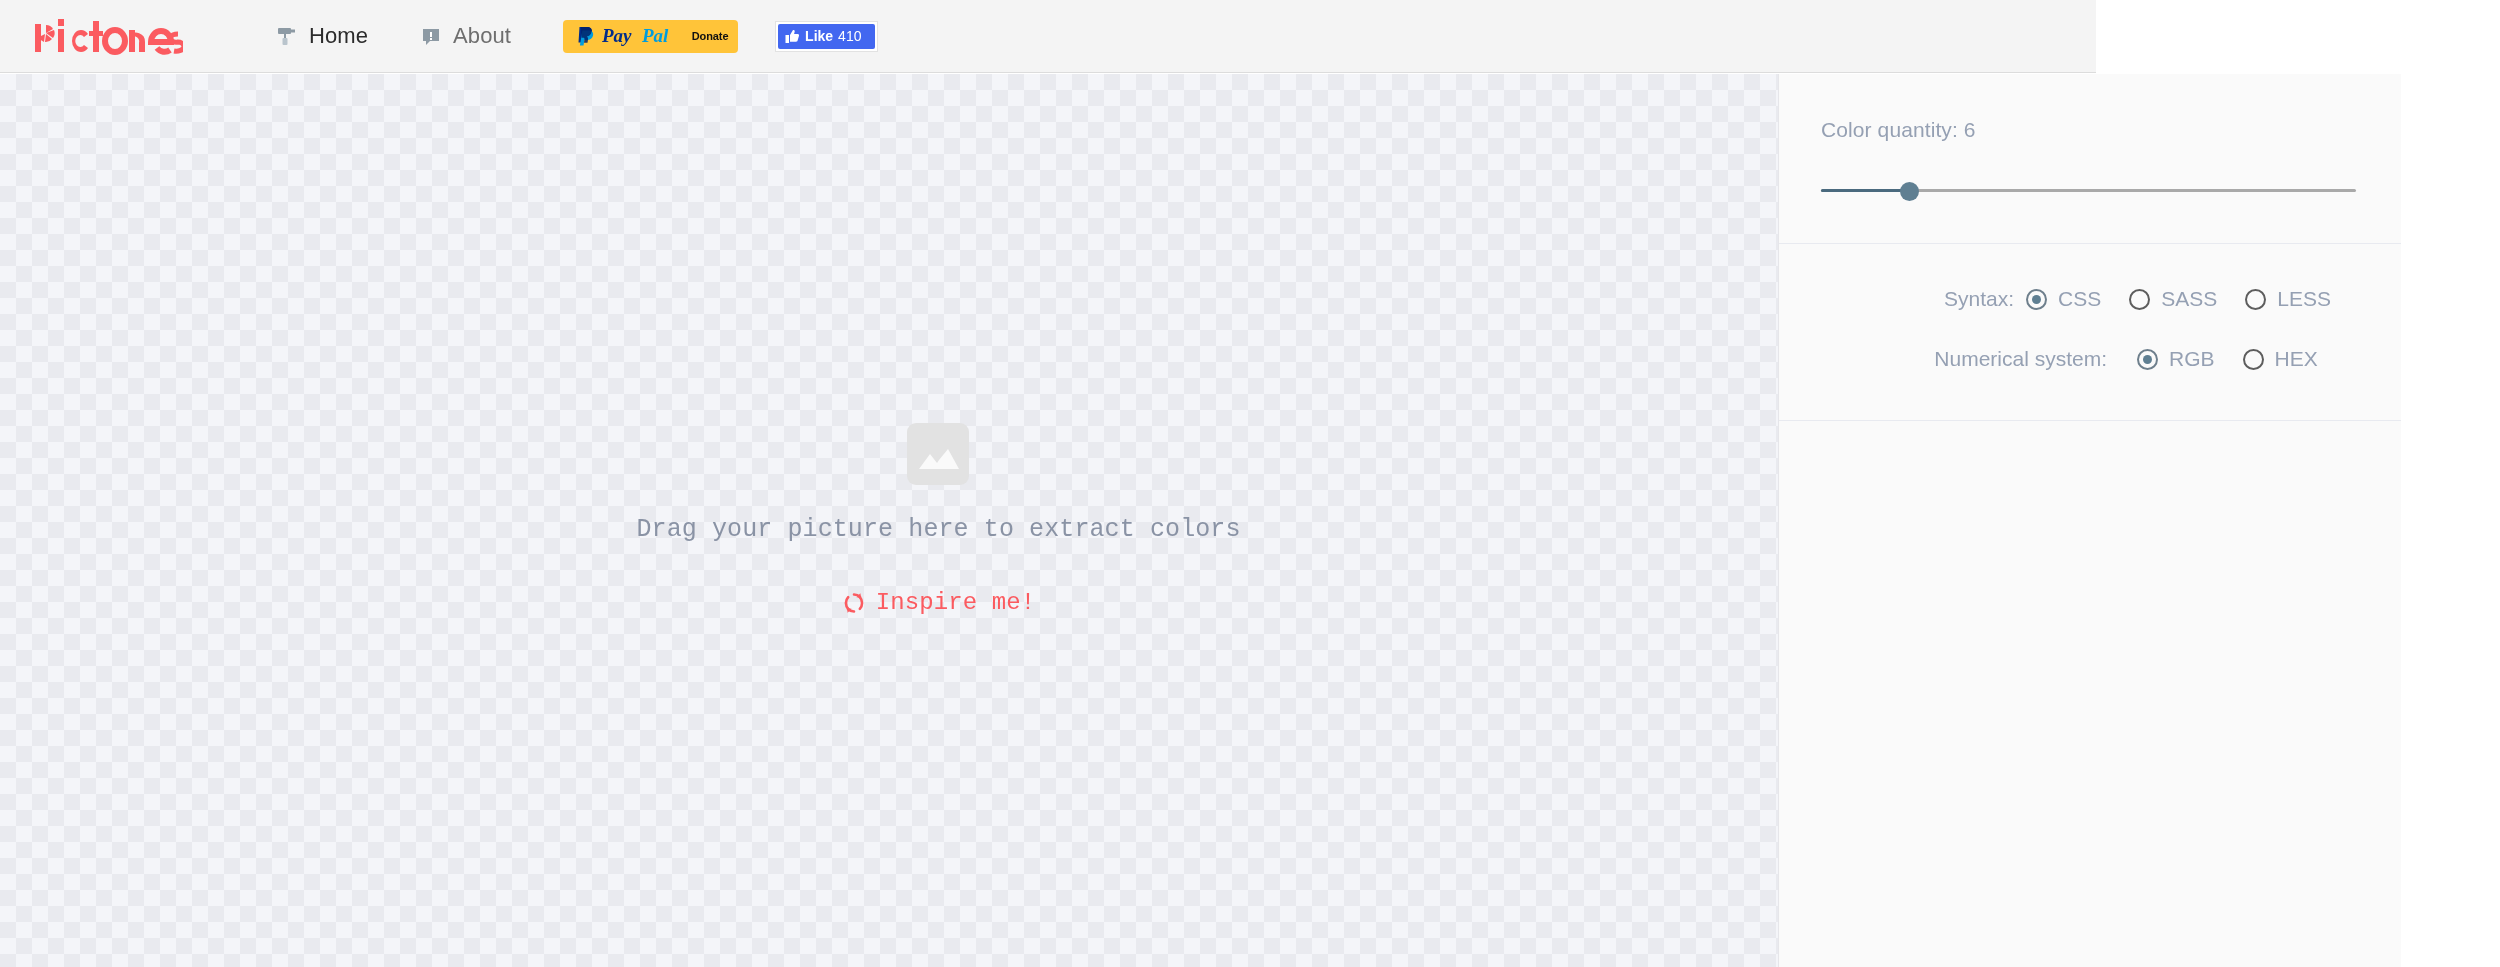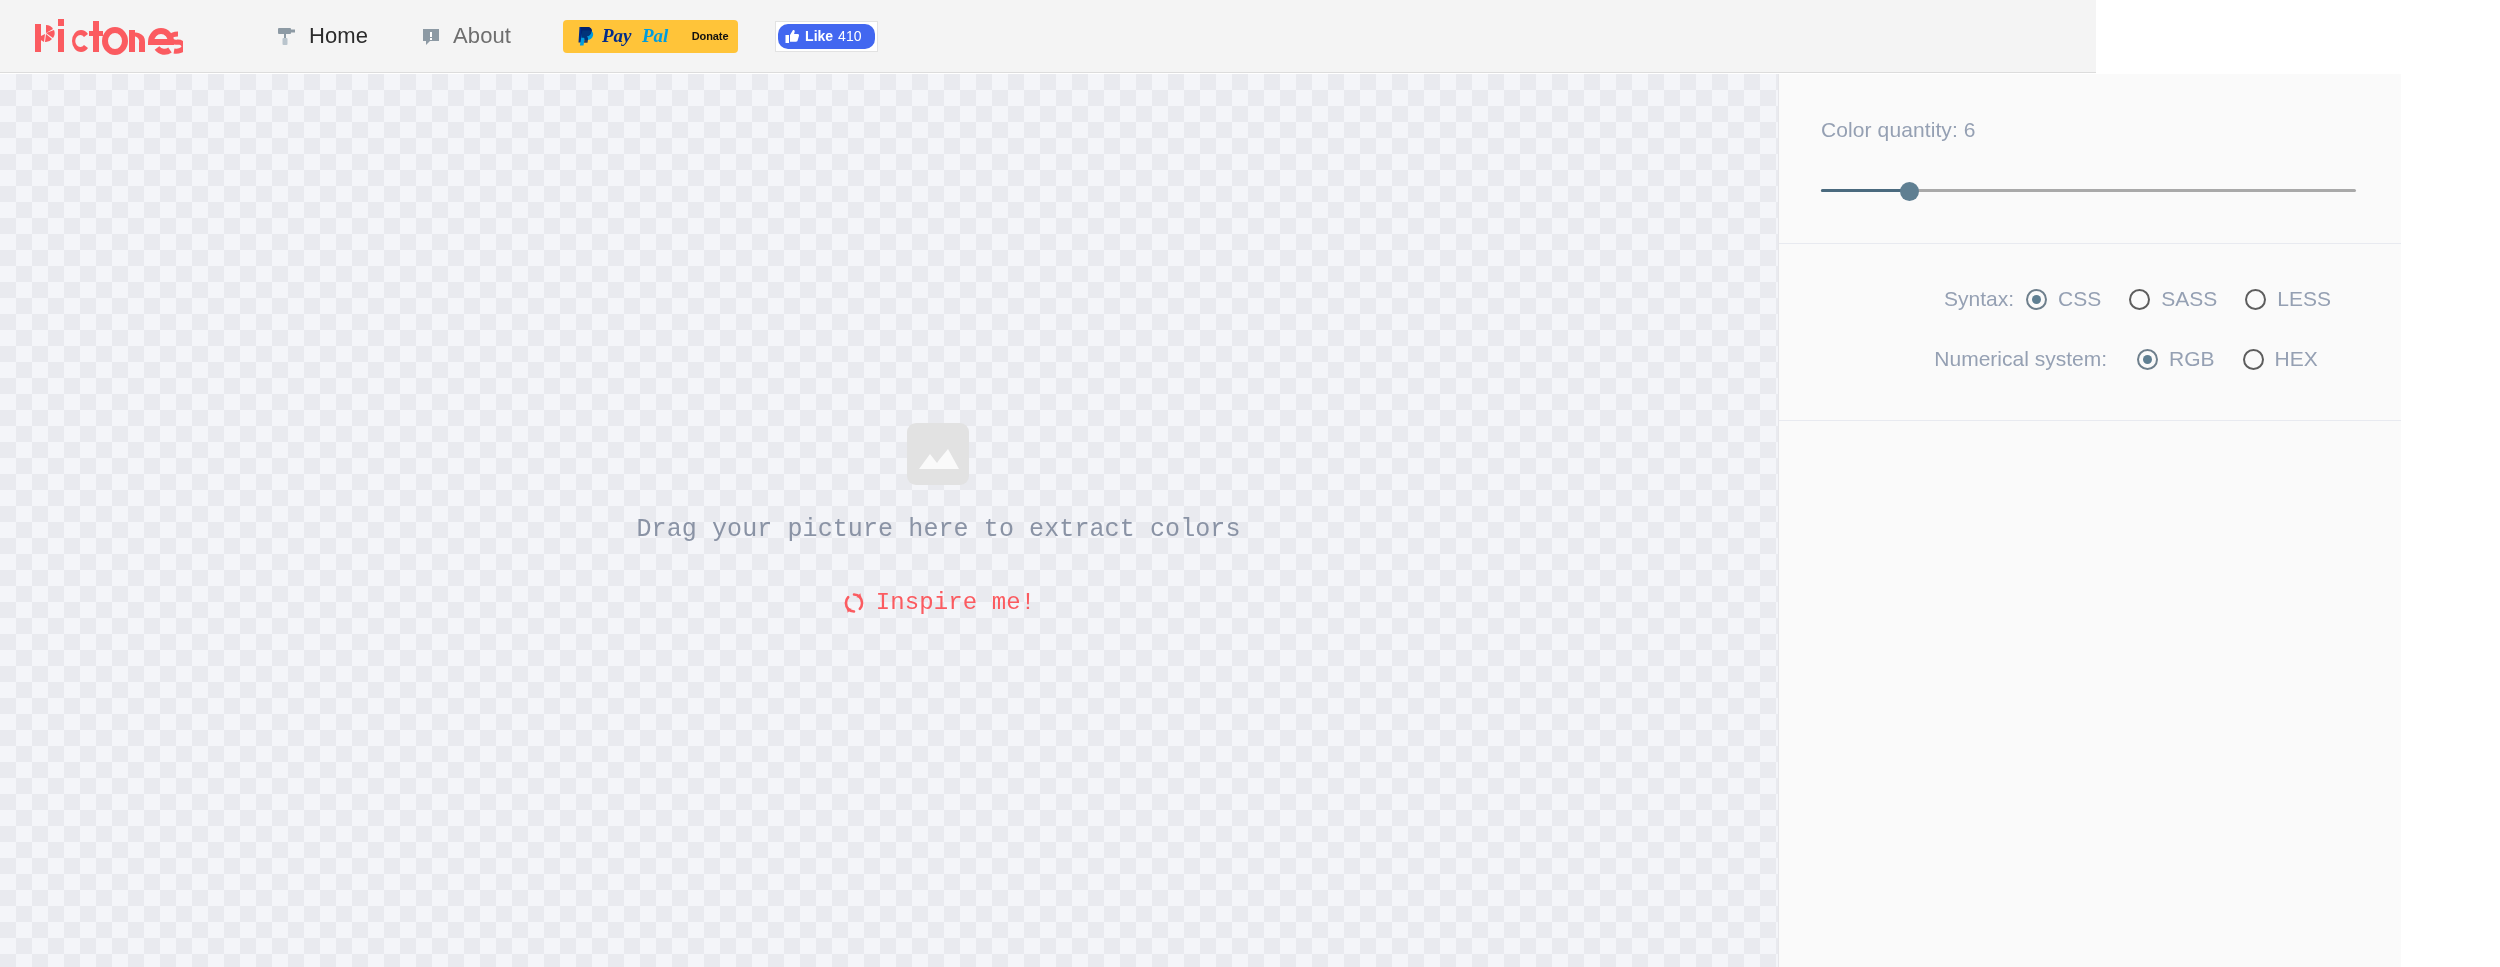--- a/index.html
+++ b/index.html
@@ -92,21 +92,21 @@
     cursor: pointer;
     padding: 2px;
   }
   .fb-like-inner {
     background: #4267f0;
     height: 25px;
     flex: 1;
     display: flex;
     align-items: center;
     padding: 0 7px;
-    border-radius: 10px;
+    border-radius: 2px;
   }
   .fb-thumb { margin-right: 5px; display:block; }
   .fb-like-text {
     font-size: 14px;
     font-weight: bold;
     color: #ffffff;
     margin-right: 5px;
   }
   .fb-like-count {
     font-size: 14px;

